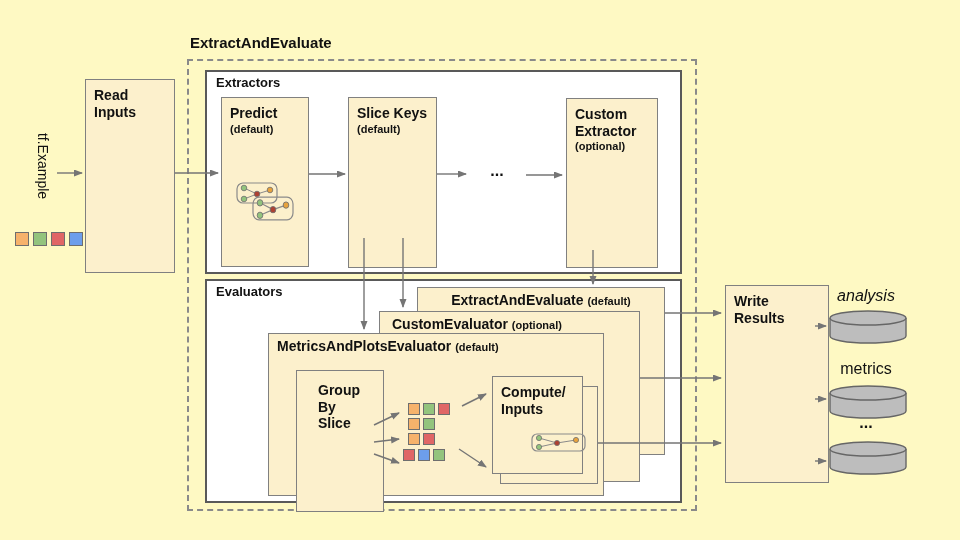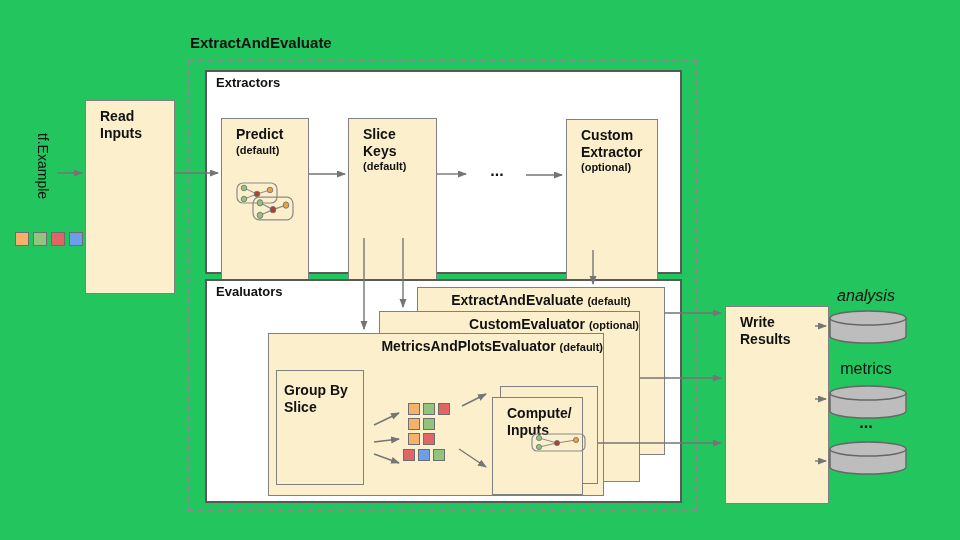--- a/index.html
+++ b/index.html
@@ -1,29 +1,29 @@
 <!DOCTYPE html>
 <html><head>
 <meta charset="utf-8">
 <style>
   html,body{margin:0;padding:0;background:#fff;}
-  #stage{position:relative;width:960px;height:540px;background:#22c55e;overflow:hidden;
+  #stage{position:relative;width:960px;height:540px;background:#fef9c3;overflow:hidden;
          font-family:"Liberation Sans",sans-serif;color:#111;}
   .abs{position:absolute;box-sizing:border-box;}
   
   .dashedbox{border:2px dashed #8a8a8a;background:transparent;}
   .container{border:2px solid #595959;background:#fff;}
   .seclabel{font-weight:bold;font-size:13px;}
   
   .ybox{border:1.5px solid #808080;}
   .btitle{font-weight:bold;font-size:14px;line-height:1.18;}
   .bqual{font-weight:bold;font-size:11px;line-height:1.3;}
-  .pad{padding:7px 14px;margin-top:21px;}
-  
-  .etitle{font-weight:bold;font-size:14px;white-space:nowrap;padding-top:4px;text-align:right;}
+  .pad{padding:7px 8px;}
+  
+  .etitle{font-weight:bold;font-size:14px;white-space:nowrap;padding-top:4px;}
   .etitle .q{font-size:11px;}
   .center{text-align:center;}
   
   .maintitle{font-weight:bold;font-size:15px;}
   
   .vlabel{font-size:14px;text-align:center;transform:rotate(90deg);}
   
   .sqrow{display:flex;}
   .legend-row .sq{width:14px;height:14px;margin-right:4px;}
   .grid-row .sq{width:12px;height:12px;margin-right:3px;}
@@ -123,21 +123,21 @@
     </div>
   </div>
 
   <div class="abs ybox" style="left: 268px; top: 333px; width: 336px; height: 163px; background-color: rgb(252, 240, 204);">
     <div class="etitle" style="padding-left:8px;">
       <span>MetricsAndPlotsEvaluator</span>
       <span class="q">(default)</span>
     </div>
   </div>
 
-  <div class="abs ybox" style="left: 276px; top: 370px; width: 88px; height: 115px; padding: 11px 7px; background-color: rgb(252, 240, 204);">
+  <div class="abs ybox" style="left: 296px; top: 370px; width: 88px; height: 142px; padding: 11px 21px; background-color: rgb(252, 240, 204);">
     <div class="btitle">Group By Slice</div>
   </div>
 
   <div class="abs sqrow grid-row" style="left:408px;top:403px;">
       <span class="sq" style="background-color: rgb(246, 178, 107);"></span>
       <span class="sq" style="background-color: rgb(147, 196, 125);"></span>
       <span class="sq" style="background-color: rgb(224, 102, 102);"></span>
     </div>
   <div class="abs sqrow grid-row" style="left:408px;top:418px;">
       <span class="sq" style="background-color: rgb(246, 178, 107);"></span>

